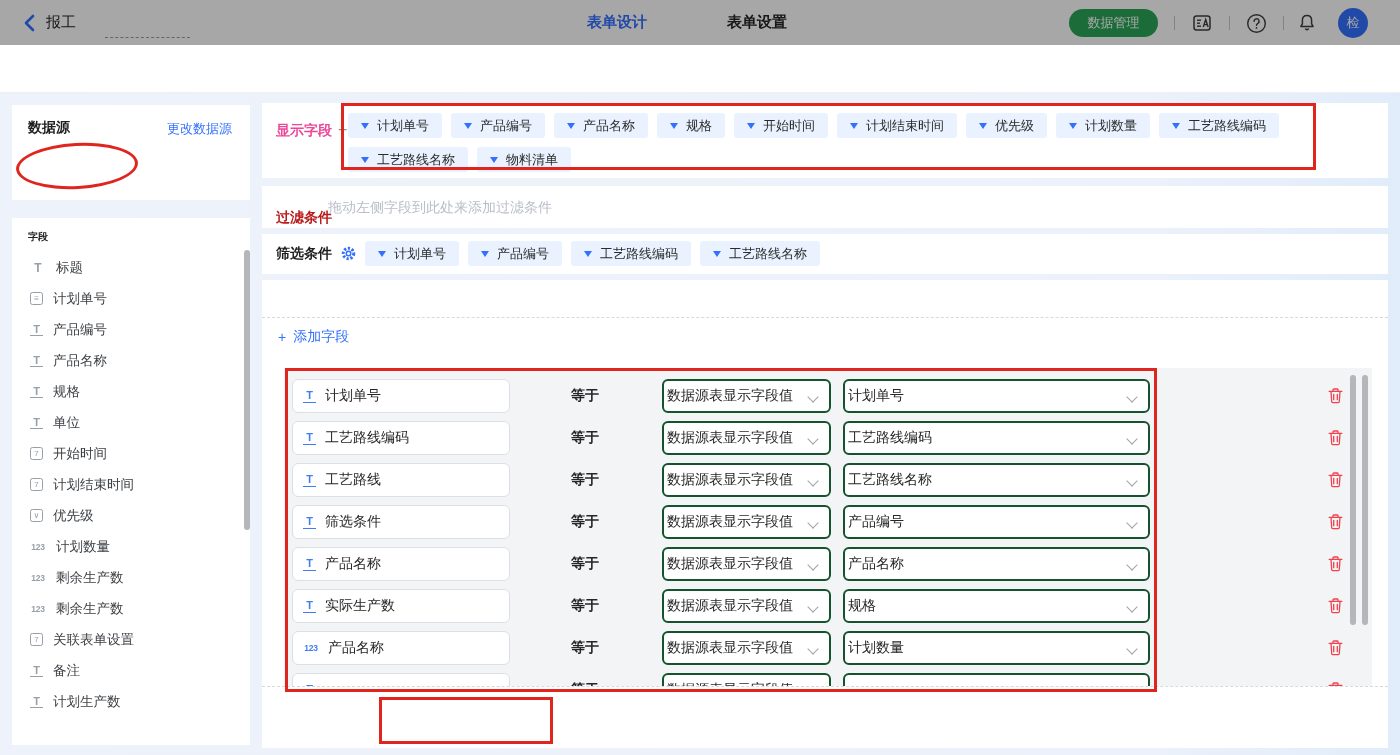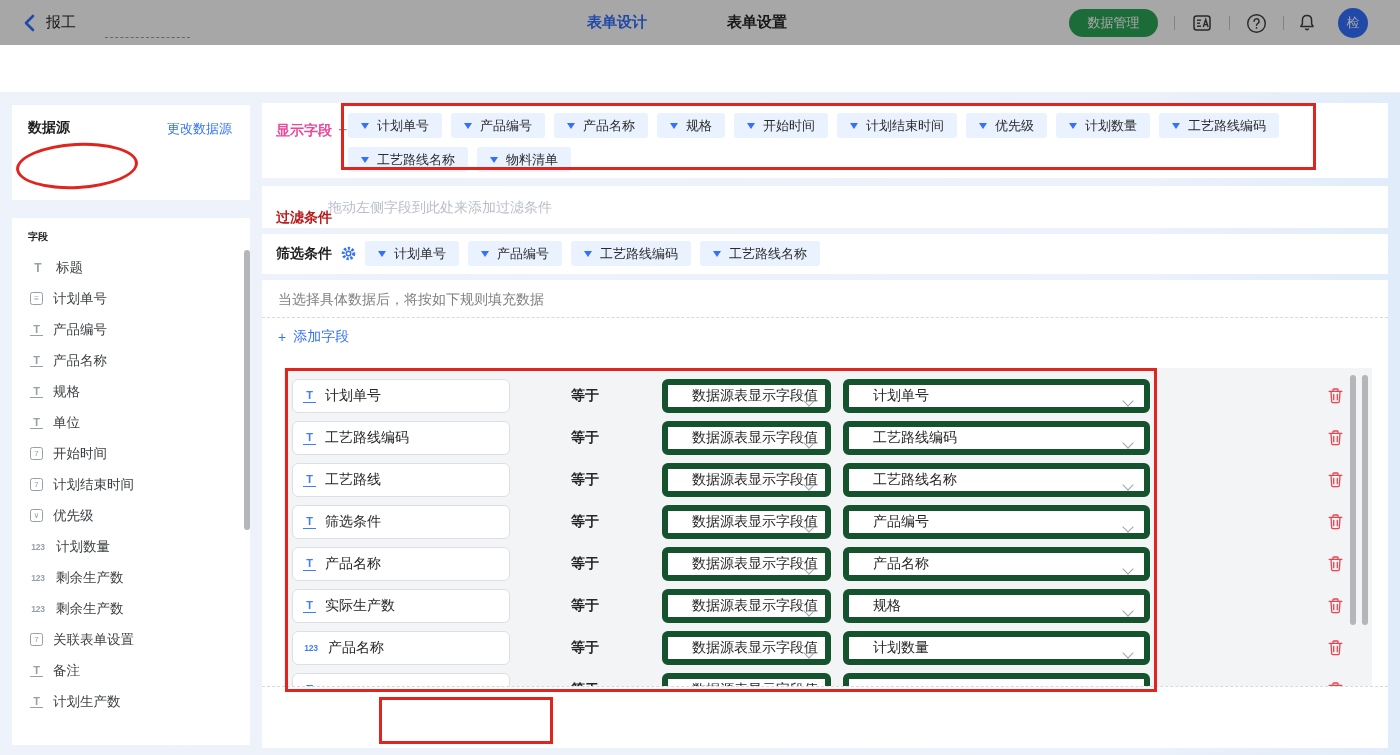--- a/index.html
+++ b/index.html
@@ -67,21 +67,21 @@
 
   #card-rules { left:262px; top:187px; width:1126px; height:468px; }
   .hint { left:16px; top:11px; font-size:14px; color:#808080; }
   .dash-top { left:0; top:37px; width:1126px; border-top:1px dashed #d9d9d9; }
   .dash-bottom { left:0; top:406px; width:1126px; border-top:1px dashed #d9d9d9; }
   .add-field { left:16px; top:48px; display:flex; gap:7px; align-items:center; font-size:14px; color:#3370ff; cursor:pointer; }
   .rules-box { left:22px; top:88px; width:1088px; height:318px; background:#f3f4f6; overflow:hidden; position:absolute; }
   .rule-row { position:absolute; left:0; width:1088px; height:34px; }
   .f-input { position:absolute; left:8px; top:0; width:218px; height:34px; background:#fff; border:1px solid #dcdfe6; border-radius:6px; display:flex; align-items:center; gap:9px; padding-left:10px; font-size:14px; color:#262626; }
   .op { position:absolute; left:287px; top:8px; font-size:14px; font-weight:600; color:#262626; }
-  .dd { position:absolute; top:0; height:34px; background:#fff; border:6px solid #14532d; border-radius:6px; display:flex; align-items:center; font-size:14px; color:#262626; padding-left:24px; cursor:pointer; }
+  .dd { position:absolute; top:0; height:34px; background:#fff; border:2px solid #14532d; border-radius:6px; display:flex; align-items:center; font-size:14px; color:#262626; padding-left:3px; cursor:pointer; }
   .dd1 { left:378px; width:169px; }
   .dd2 { left:559px; width:307px; }
   .chev { position:absolute; right:12px; top:12px; width:8px; height:8px; border-right:1.6px solid #9ea3ab; border-bottom:1.6px solid #9ea3ab; transform:rotate(45deg); }
   .trash { position:absolute; left:1043px; top:8px; width:17px; height:18px; cursor:pointer; }
 
   
   .anno { position:absolute; border:3px solid #e0251f; pointer-events:none; z-index:9; }
   #anno-display { left:341px; top:103px; width:975px; height:67px; }
   #anno-rules { left:285px; top:368px; width:872px; height:324px; }
   #anno-trigger { left:379px; top:697px; width:174px; height:47px; }
@@ -292,21 +292,20 @@
    </span>
             <span class="tag">
      <span class="caret"></span>
      <span>工艺路线名称</span>
    </span>
           </span>
       </div>
     </div>
 
     <div id="card-rules" class="card">
-      <div class="abs hint">当选择具体数据后，将按如下规则填充数据</div>
       <div class="abs dash-top"></div>
       <div class="abs add-field">
         <span>+</span>
         <span>添加字段</span>
       </div>
 
       <div class="rules-box" id="rules-box">
           <div class="rule-row" style="top:11px">
      <div class="f-input">
        <span class="fld-ico text-icon">T</span>

